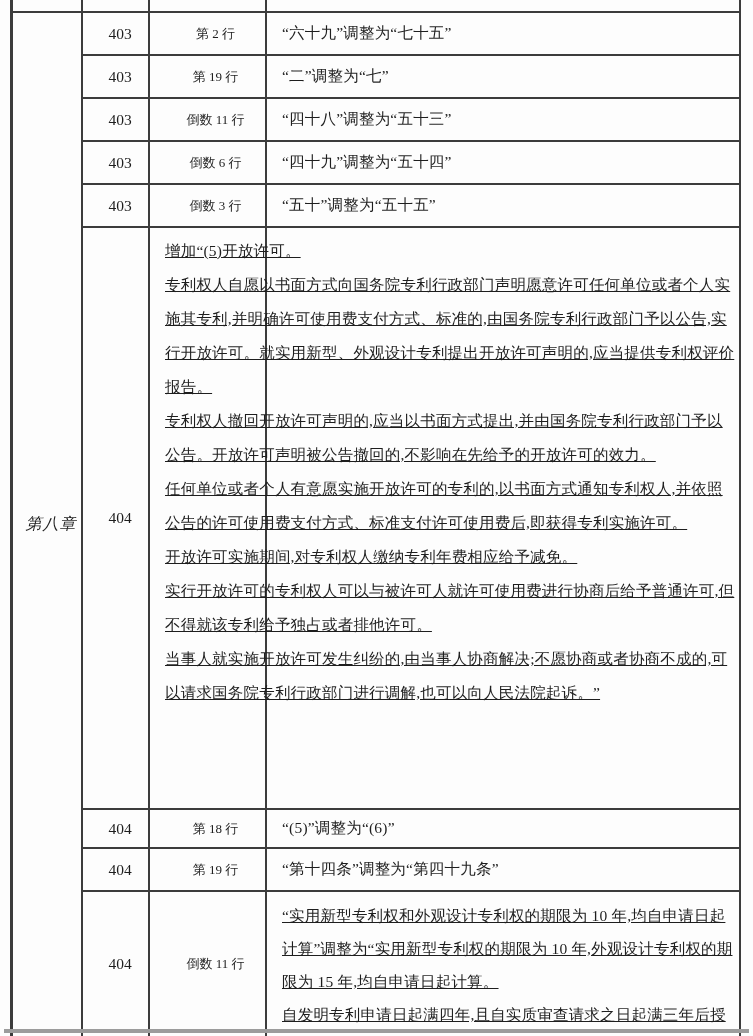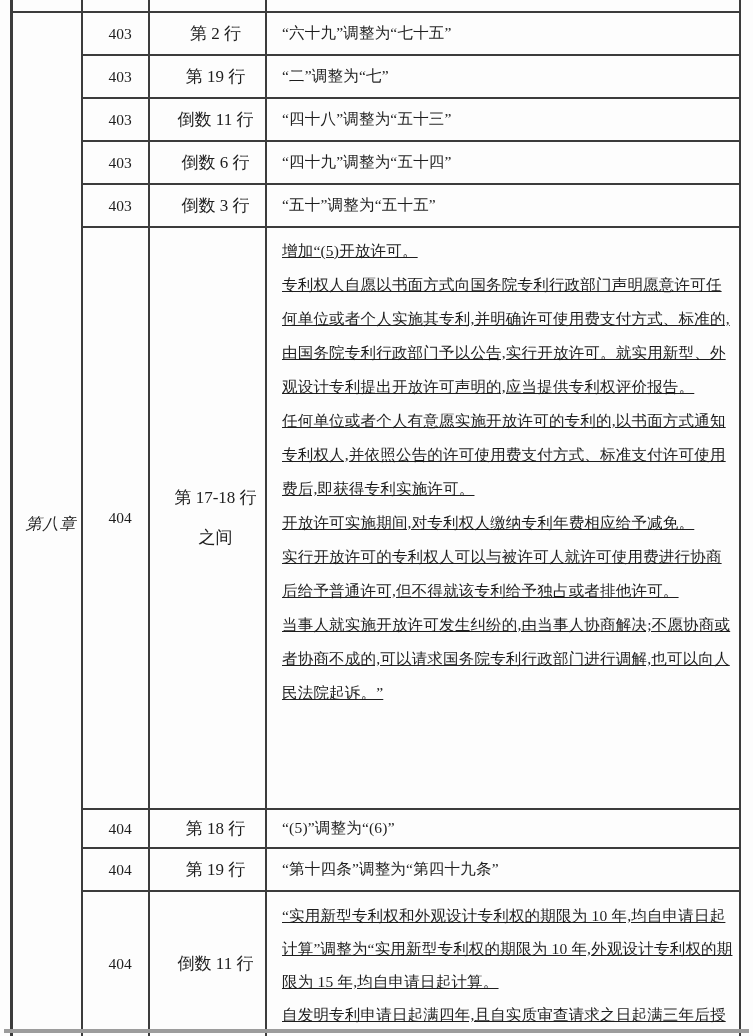--- a/index.html
+++ b/index.html
@@ -45,21 +45,21 @@
   .r6{top:228px;height:580px;}
   .r7{top:810px;height:37px;}
   .r8{top:849px;height:41px;}
   .r9{top:892px;height:144px;}
   .c-page{
     width:74px;display:flex;align-items:center;justify-content:center;
     font-size:15.5px;
   }
   .c-line{
     width:117px;display:flex;align-items:center;justify-content:center;
-    text-align:center;font-size:17px;padding:0 10px;box-sizing:border-box;
+    text-align:center;font-size:13px;padding:0 10px;box-sizing:border-box;
     line-height:40px;
   }
   .c-content{
     flex:1;display:flex;flex-direction:column;justify-content:center;
     font-size:15.5px;padding-left:8px;padding-right:4px;letter-spacing:0.2px;
   }
   .c-content p{margin:0;}
   .c-content.multi{display:block;justify-content:flex-start;text-decoration:underline;}
   .r6 .c-content.multi{padding-top:6px;}
   .r6 .c-content.multi p{line-height:34px;}
@@ -126,24 +126,24 @@
   <div class="row r5">
     <div class="c-page">403</div>
     <div class="c-line">倒数 3 行</div>
     <div class="c-content">
       <p>“五十”调整为“五十五”</p>
     </div>
   </div>
 
   <div class="row r6">
     <div class="c-page">404</div>
-    <div class="c-line">第 17-18 行之间</div>
     <div class="c-content multi">
       <p>增加“(5)开放许可。</p>
       <p>专利权人自愿以书面方式向国务院专利行政部门声明愿意许可任何单位或者个人实施其专利,并明确许可使用费支付方式、标准的,由国务院专利行政部门予以公告,实行开放许可。就实用新型、外观设计专利提出开放许可声明的,应当提供专利权评价报告。</p>
+      <p>专利权人撤回开放许可声明的,应当以书面方式提出,并由国务院专利行政部门予以公告。开放许可声明被公告撤回的,不影响在先给予的开放许可的效力。</p>
       <p>任何单位或者个人有意愿实施开放许可的专利的,以书面方式通知专利权人,并依照公告的许可使用费支付方式、标准支付许可使用费后,即获得专利实施许可。</p>
       <p>开放许可实施期间,对专利权人缴纳专利年费相应给予减免。</p>
       <p>实行开放许可的专利权人可以与被许可人就许可使用费进行协商后给予普通许可,但不得就该专利给予独占或者排他许可。</p>
       <p>当事人就实施开放许可发生纠纷的,由当事人协商解决;不愿协商或者协商不成的,可以请求国务院专利行政部门进行调解,也可以向人民法院起诉。”</p>
     </div>
   </div>
 
   <div class="row r7">
     <div class="c-page">404</div>
     <div class="c-line">第 18 行</div>

